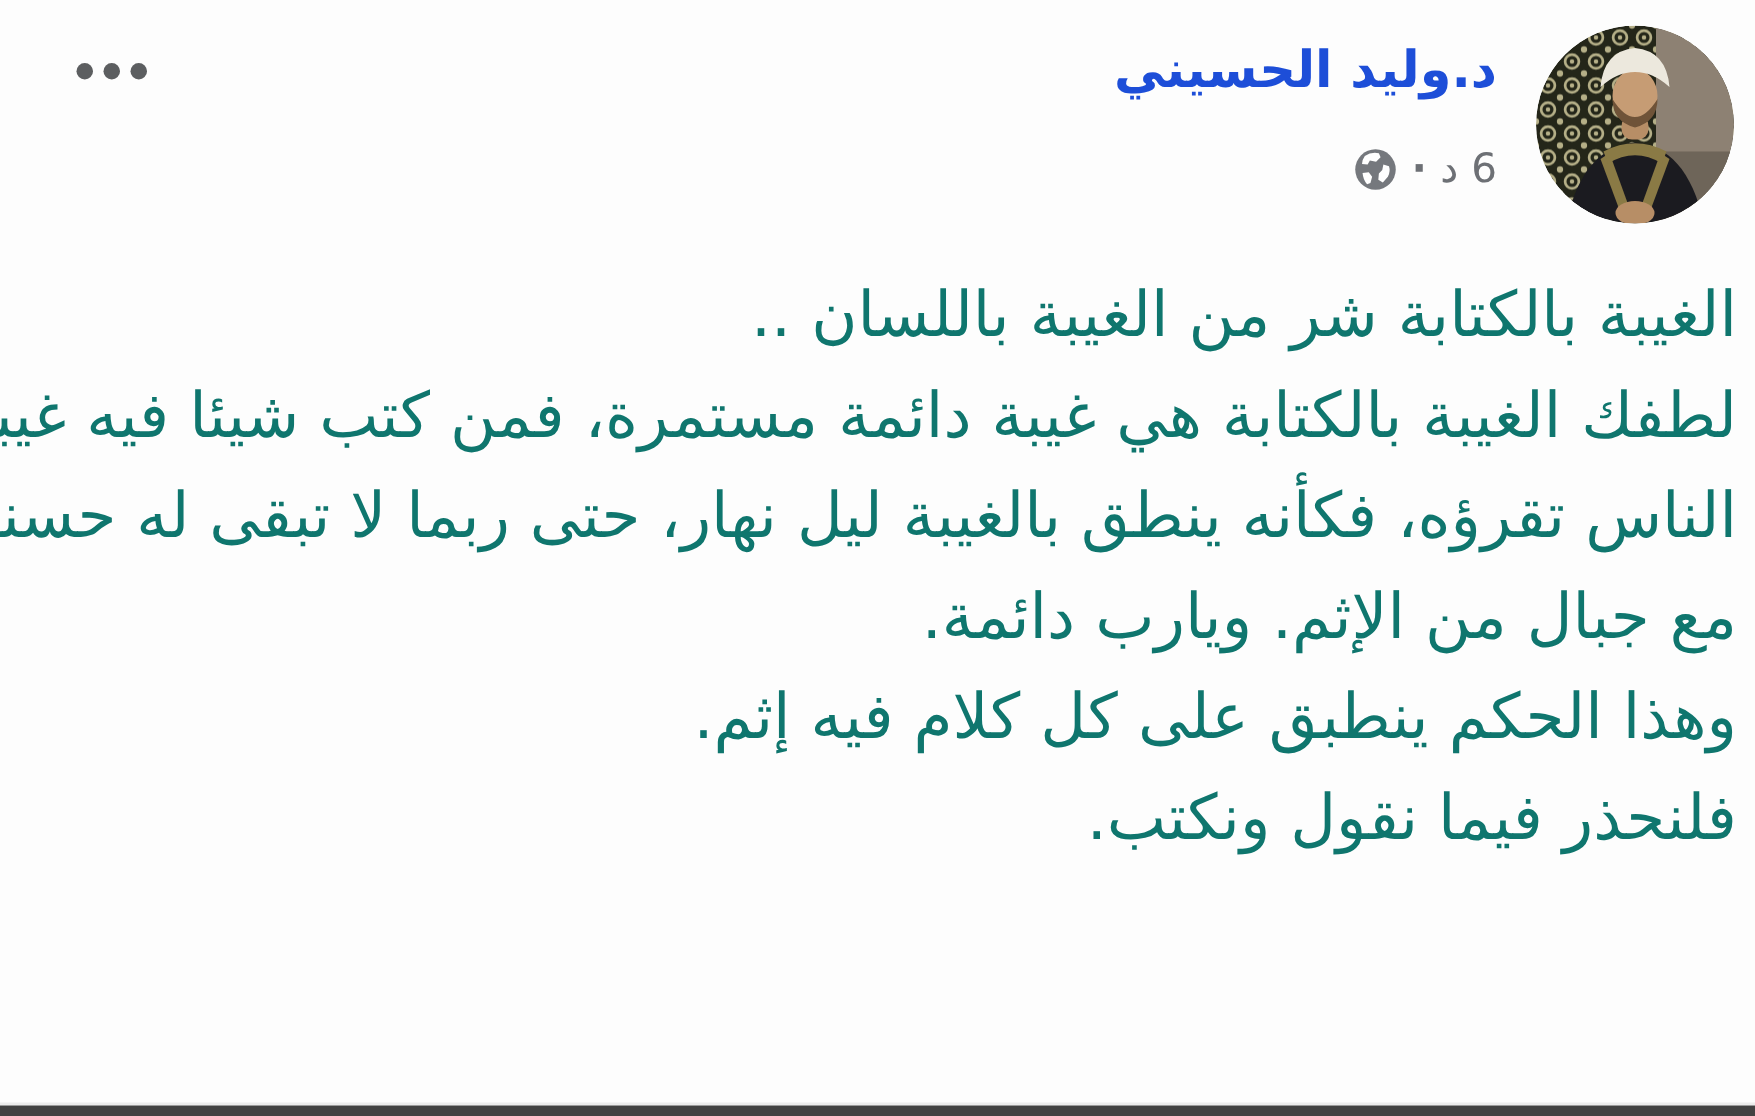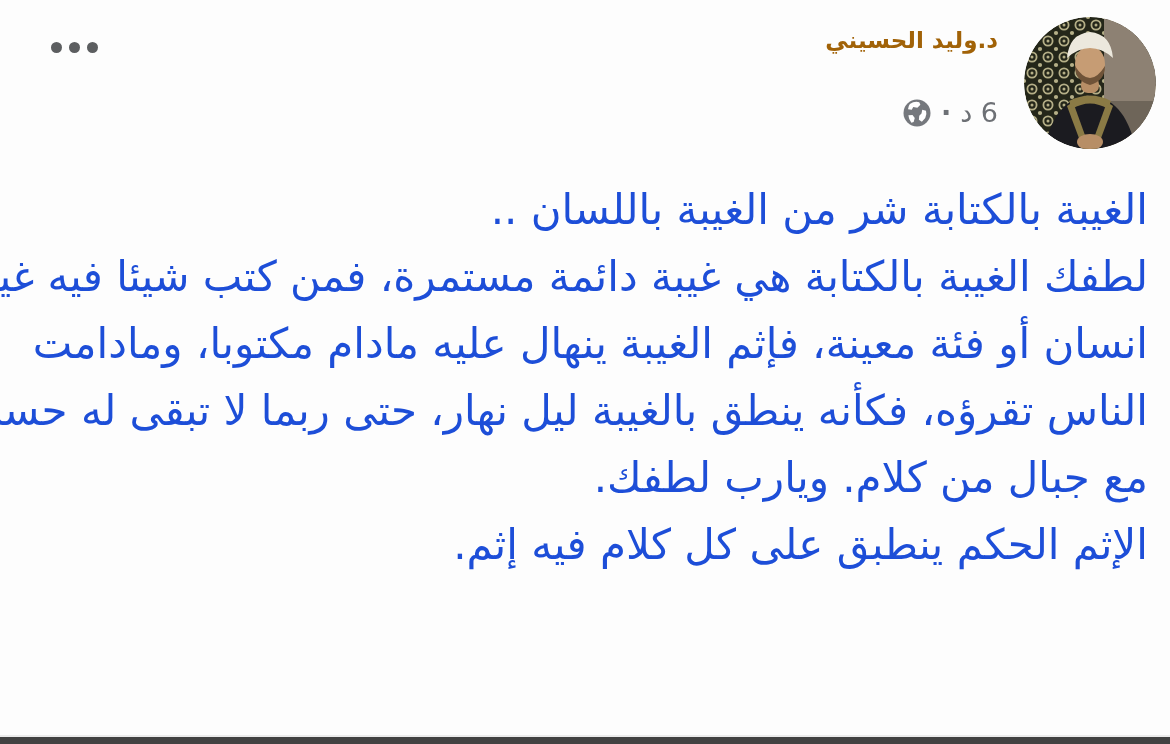--- a/index.html
+++ b/index.html
@@ -35,48 +35,48 @@
     border-radius: 50%;
     overflow: hidden;
     cursor: pointer;
   }
   .avatar svg { display: block; width: 132px; height: 132px; }
   
   .name {
     position: absolute;
     top: 27px; right: 172px;
     direction: rtl;
-    font-size: 23px;
+    font-size: 34px;
     font-weight: bold;
-    color: #a16207;
+    color: #1d4ed8;
     white-space: nowrap;
     cursor: pointer;
   }
   .meta {
     position: absolute;
     top: 97px; right: 172px;
     direction: rtl;
     display: flex;
     align-items: center;
     gap: 9px;
     color: #6d7075;
     font-size: 27px;
     white-space: nowrap;
   }
   .meta .sep { font-weight: bold; color: #6d7075; }
   .globe { width: 30px; height: 30px; display: block; }
   
   .body-text {
     position: absolute;
-    top: 176px; right: 22px; left: 10px;
+    top: 176px; right: 12px; left: 10px;
     direction: rtl;
     text-align: right;
     font-size: 42px;
     line-height: 67px;
-    color: #1d4ed8;
+    color: #0f766e;
   }
   .body-text .line { white-space: nowrap; }
   
   .bottom-divider {
     position: absolute;
     left: 0; right: 0; bottom: 7px;
     height: 2px;
     background: #ececec;
   }
   .bottom-bar {
@@ -139,22 +139,22 @@
       <circle cx="8" cy="8" r="7.2" fill="#75787d"></circle>
       <path d="M4.2 3.2 Q6.5 1.6 9.2 2.2 L9.8 3.6 L8.2 5.2 L6.0 4.8 L5.2 6.2 L3.2 6.0 Q3.3 4.4 4.2 3.2 Z" fill="#ffffff"></path>
       <path d="M10.8 6.2 L12.8 6.8 Q13.4 8.6 12.4 10.6 L10.6 12.6 L9.0 11.6 L9.2 9.4 L10.4 8.2 Z" fill="#ffffff"></path>
       <path d="M3.4 9.2 L5.6 9.0 L6.8 10.6 L6.2 12.8 L5.0 13.2 Q3.6 11.6 3.4 9.2 Z" fill="#ffffff"></path>
     </svg>
   </div>
 
   <div class="body-text">
     <div class="line">الغيبة بالكتابة شر من الغيبة باللسان ..</div>
     <div class="line">لطفك الغيبة بالكتابة هي غيبة دائمة مستمرة، فمن كتب شيئا فيه غيبة</div>
-    <div class="line">انسان أو فئة معينة، فإثم الغيبة ينهال عليه مادام مكتوبا، ومادامت</div>
     <div class="line">الناس تقرؤه، فكأنه ينطق بالغيبة ليل نهار، حتى ربما لا تبقى له حسنة،</div>
-    <div class="line">مع جبال من كلام. ويارب لطفك.</div>
-    <div class="line">الإثم الحكم ينطبق على كل كلام فيه إثم.</div>
+    <div class="line">مع جبال من الإثم. ويارب دائمة.</div>
+    <div class="line">وهذا الحكم ينطبق على كل كلام فيه إثم.</div>
+    <div class="line">فلنحذر فيما نقول ونكتب.</div>
   </div>
 
   <div class="bottom-divider"></div>
   <div class="bottom-bar"></div>
 
 </div>
 
 </body></html>

